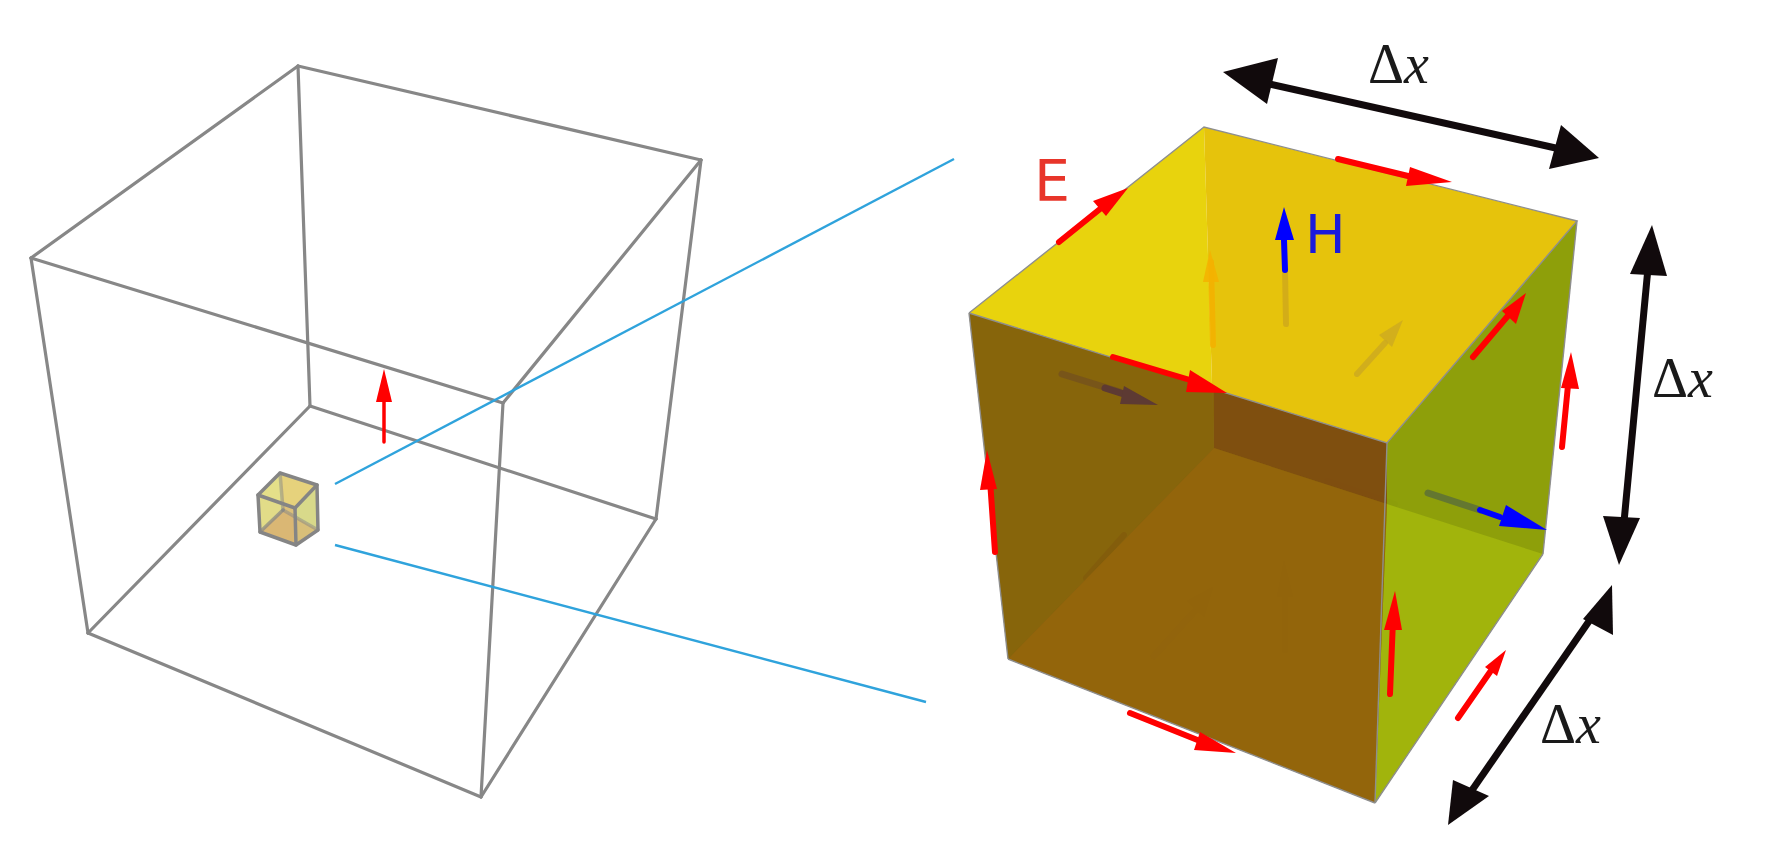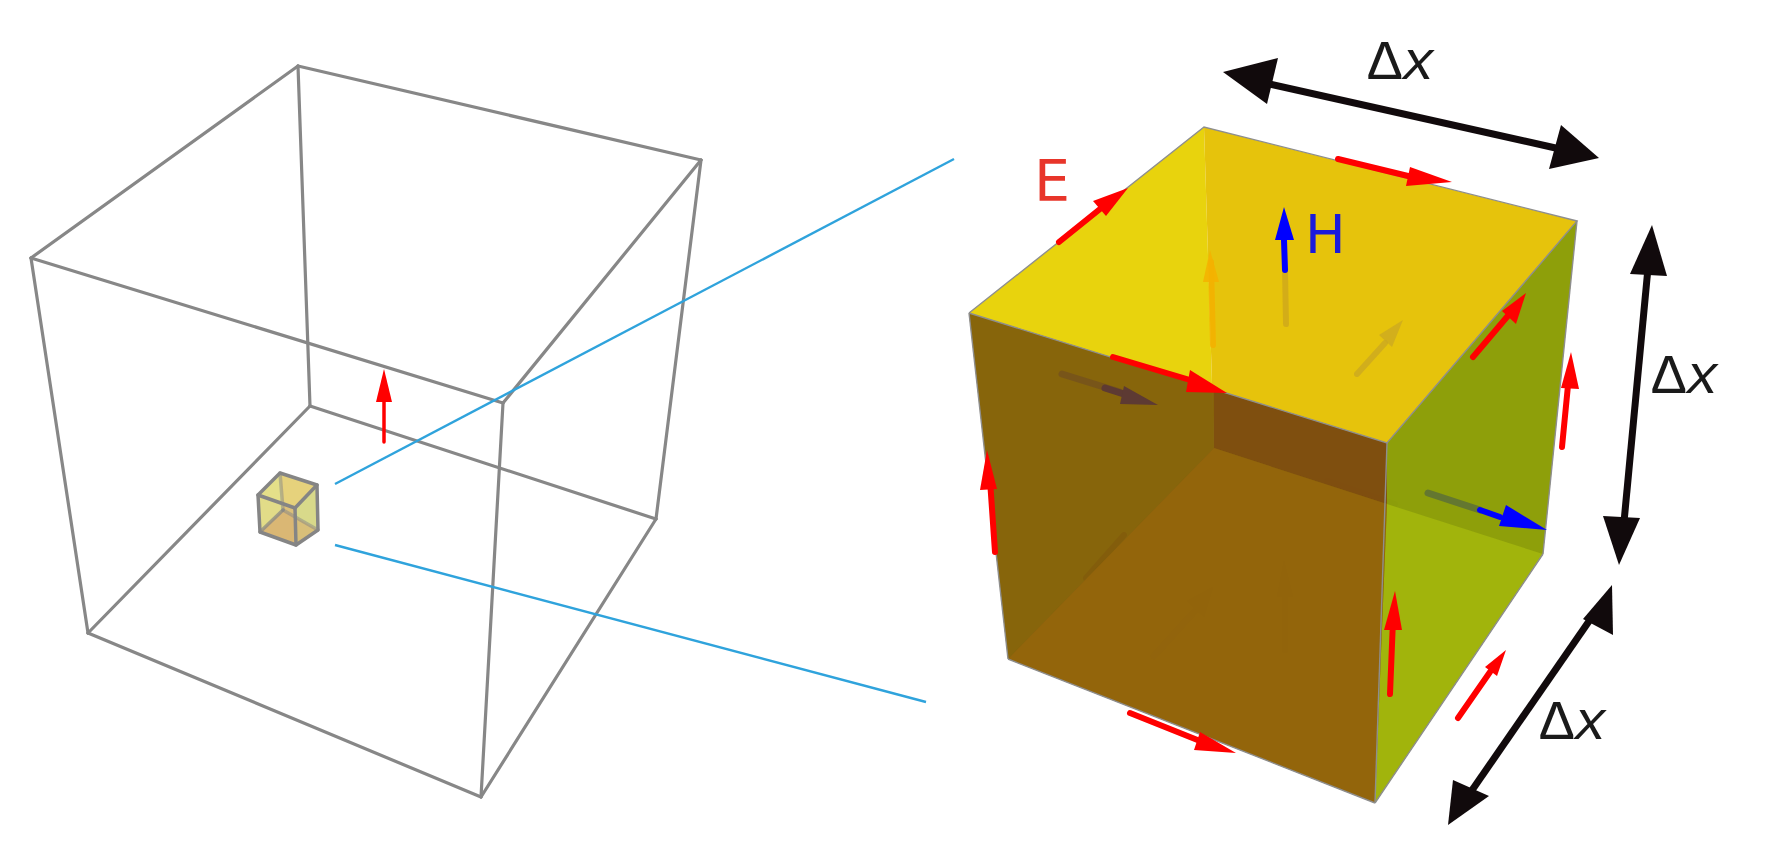--- a/index.html
+++ b/index.html
@@ -1,21 +1,21 @@
 <!DOCTYPE html>
 <html><head>
 <meta charset="utf-8">
 <style>
   html, body { margin: 0; padding: 0; background: #ffffff; }
   body { width: 1790px; height: 862px; position: relative; overflow: hidden; font-family: "DejaVu Sans", sans-serif; }
   svg { position: absolute; left: 0; top: 0; }
   .lbl { position: absolute; white-space: nowrap; line-height: 1; }
   .e-label { left: 1034px; top: 153px; font-family: "DejaVu Sans", sans-serif; font-size: 57px; }
   .h-label { left: 1305px; top: 208px; font-family: "DejaVu Sans", sans-serif; font-size: 54px; }
-  .dx { font-family: Liberation Mono, monospace; font-size: 56px; color: #1a1a1a; }
+  .dx { font-family: Liberation Serif, serif; font-size: 56px; color: #1a1a1a; }
   .dx-top { left: 1368px; top: 36px; }
   .dx-right { left: 1652px; top: 350px; }
   .dx-diag { left: 1540px; top: 696px; }
   .dx i { font-style: italic; }
 </style>
 </head>
 <body>
 
 <svg width="1790" height="862" viewBox="0 0 1790 862">
 

